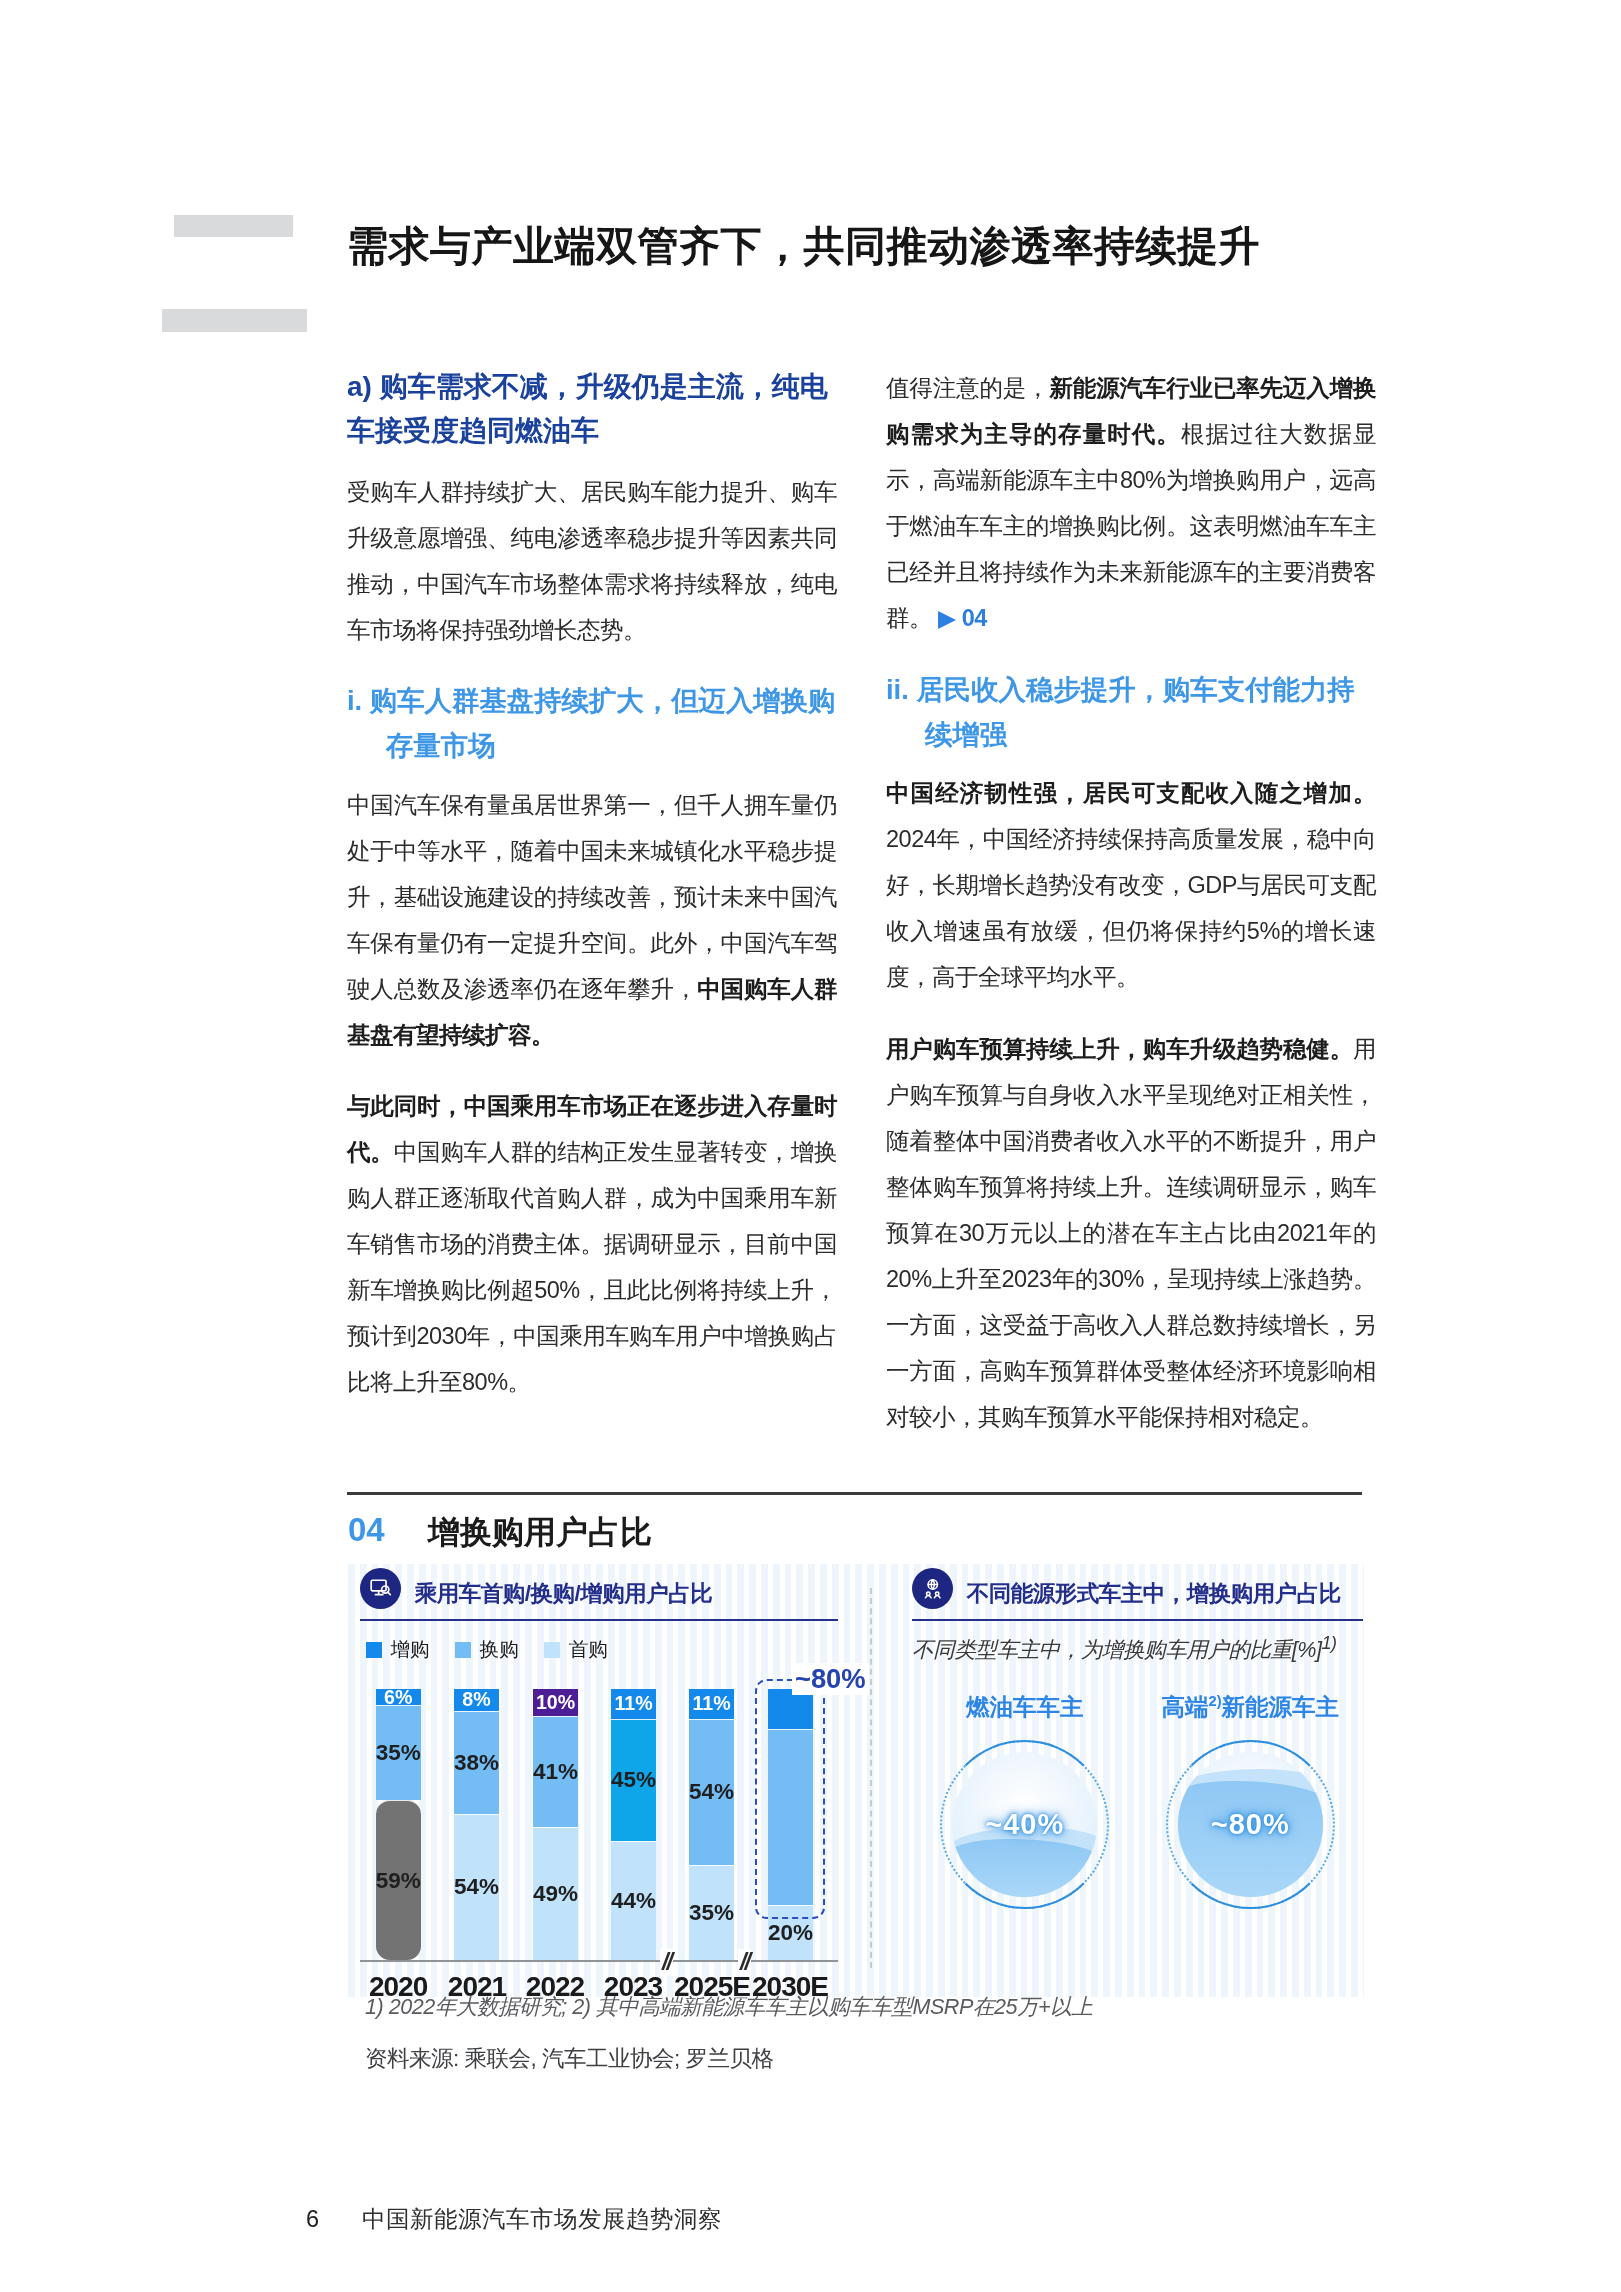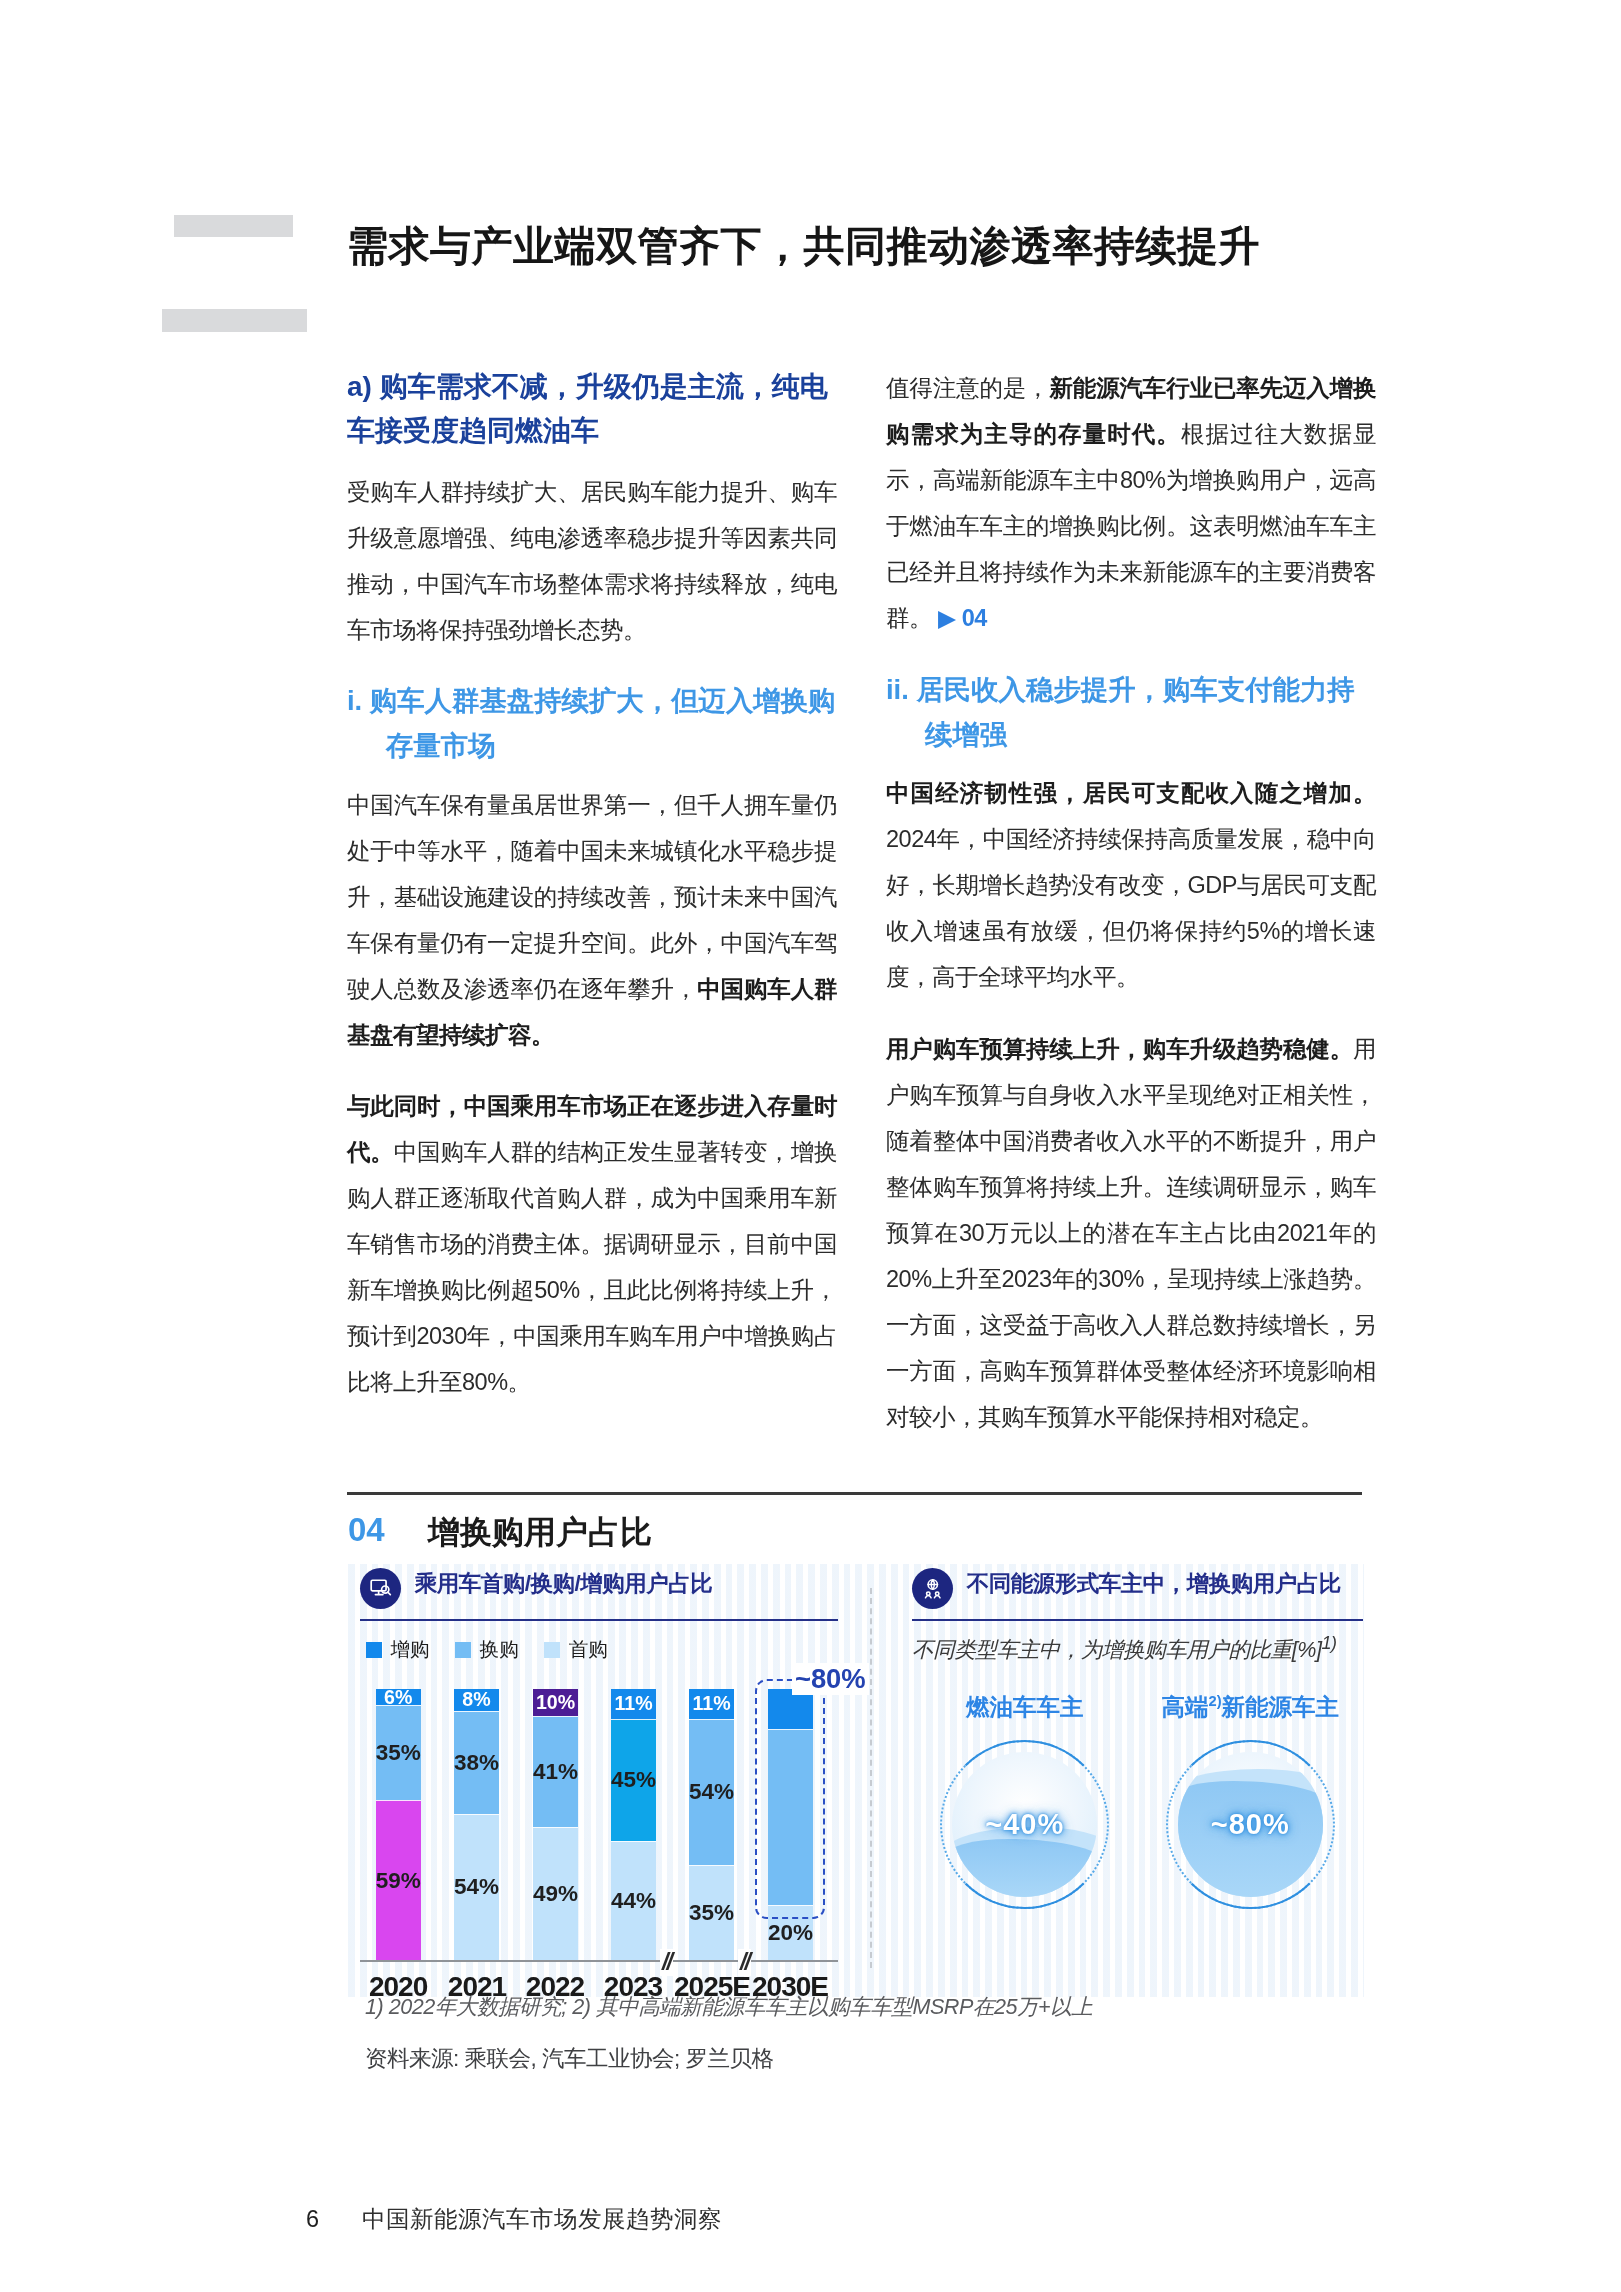--- a/index.html
+++ b/index.html
@@ -37,21 +37,21 @@
   .fig-number{left:348px;top:1511px;font-size:33px;font-weight:bold;color:#3e97e6;}
   .fig-title{left:428px;top:1511px;font-size:32px;font-weight:bold;color:#1b1b1b;}
   .stripe-bg{
     left:348px;top:1564px;width:1016px;height:433px;
     background:repeating-linear-gradient(90deg,rgba(222,235,248,0.5) 0 6.9px,rgba(255,255,255,0) 6.9px 11.8px);
   }
   .panel{position:absolute;top:1568px;}
   .panel1{left:360px;width:478px;}
   .panel2{left:912px;width:451px;}
   .panel-header{
-    display:flex;align-items:flex-start;gap:13.7px;
+    display:flex;align-items:flex-end;gap:13.7px;
     border-bottom:2.9px solid #242f88;padding-bottom:9.8px;
   }
   .icon-circle{
     width:41px;height:41px;border-radius:50%;background:#1d2680;flex:0 0 auto;
     display:flex;align-items:center;justify-content:center;
   }
   .panel-title{font-size:22.5px;font-weight:bold;color:#232e8a;letter-spacing:-0.5px;}
   .panel-divider{
     left:870px;top:1588px;height:380px;width:0;
     border-left:2px dashed #c6cbd1;
@@ -181,21 +181,21 @@
   </div>
   <div class="chart">
     <div class="axis-line"></div>
   <div class="bar" style="left: 15.7px;">
         <div class="seg" style="height: 6%; background: rgb(19, 137, 236);">
           <span class="seg-label white">6%</span>
         </div>
         <div class="seg" style="height: 35%; background: rgb(116, 189, 244);">
           <span class="seg-label">35%</span>
         </div>
-        <div class="seg" style="height: 59%; background: #d946ef;">
+        <div class="seg" style="height: 59%; background: #737373; border-radius: 14px;">
           <span class="seg-label">59%</span>
         </div>
       </div>
       <div class="year-label" style="left: -5.9px;">2020</div>
       <div class="bar" style="left: 94px;">
         <div class="seg" style="height: 8%; background: rgb(19, 137, 236);">
           <span class="seg-label white">8%</span>
         </div>
         <div class="seg" style="height: 38%; background: rgb(116, 189, 244);">
           <span class="seg-label">38%</span>

